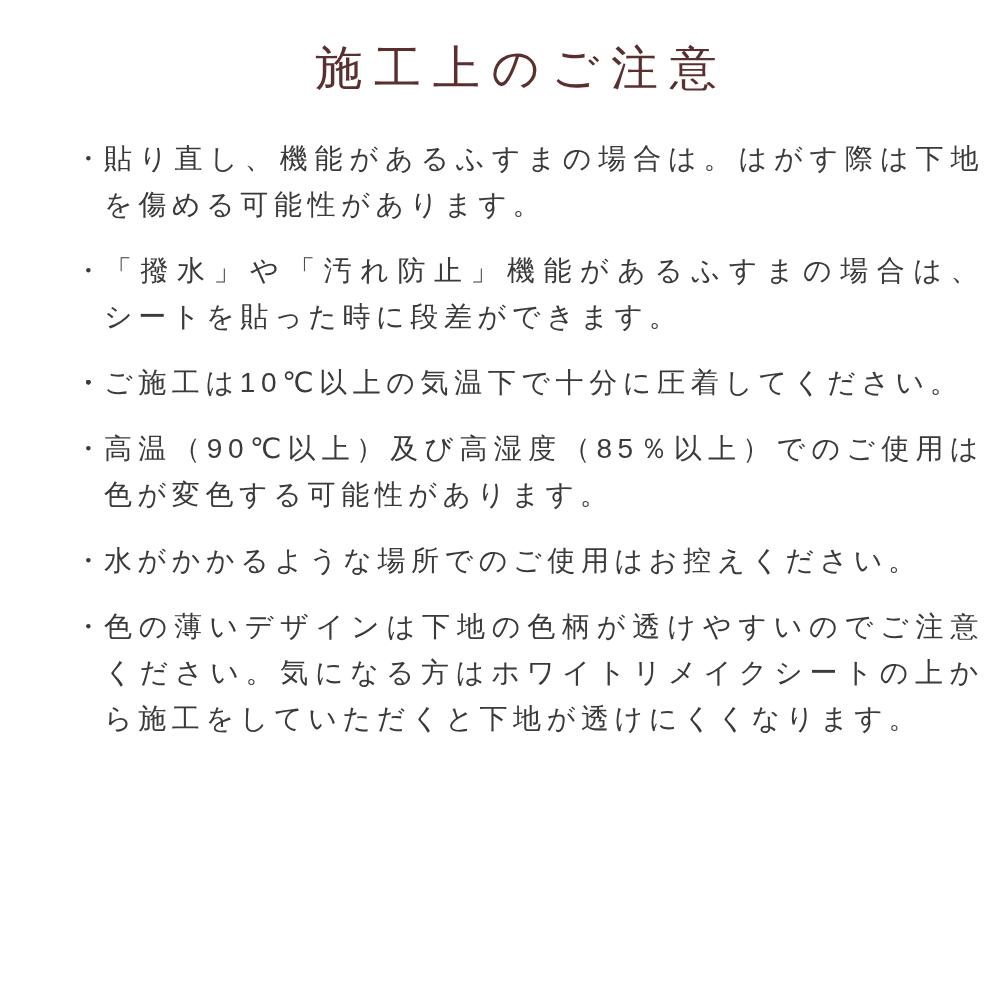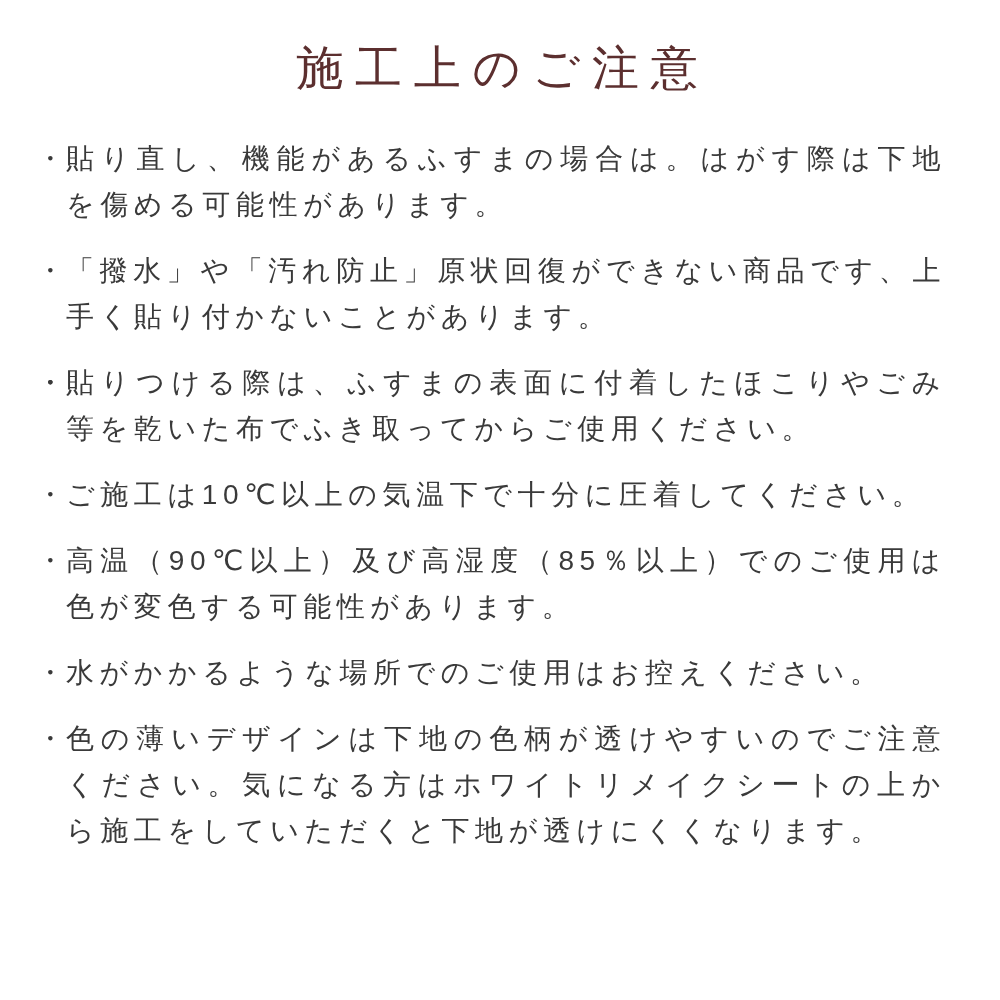--- a/index.html
+++ b/index.html
@@ -11,21 +11,21 @@
     width: 1000px;
     height: 1000px;
     box-sizing: border-box;
     font-family: "Liberation Sans", "DejaVu Sans", sans-serif;
     overflow: hidden;
   }
   .page {
     box-sizing: border-box;
     width: 1000px;
     height: 920px;
-    padding: 42px 42px 0 36px;
+    padding: 42px 42px 0 74px;
   }
   .page-title {
     margin: 0 0 42px 0;
     text-align: center;
     font-size: 47px;
     font-weight: 500;
     line-height: 1.1;
     letter-spacing: 0.25em;
     text-indent: 0.25em; 
     color: #5c2f2f;
@@ -66,30 +66,29 @@
 
   <ul class="notice-list">
 
     <li class="notice-item">
       <span class="bullet">・</span>
       <span>貼り直し、機能があるふすまの場合は。はがす際は下地を傷める可能性があります。</span>
     </li>
 
     <li class="notice-item">
       <span class="bullet">・</span>
-      <span>「撥水」や「汚れ防止」原状回復ができない商品です、上手く貼り付かないことがあります。</span>
+      <span>「撥水」や「汚れ防止」機能があるふすまの場合は、シートを貼った時に段差ができます。</span>
     </li>
 
     <li class="notice-item">
       <span class="bullet">・</span>
     </li>
 
     <li class="notice-item">
       <span class="bullet">・</span>
-      <span>貼りつける際は、ふすまの表面に付着したほこりやごみ等を乾いた布でふき取ってからご使用ください。</span>
     </li>
 
     <li class="notice-item">
       <span class="bullet">・</span>
       <span>ご施工は10℃以上の気温下で十分に圧着してください。</span>
     </li>
 
     <li class="notice-item">
       <span class="bullet">・</span>
       <span>高温（90℃以上）及び高湿度（85％以上）でのご使用は色が変色する可能性があります。</span>

